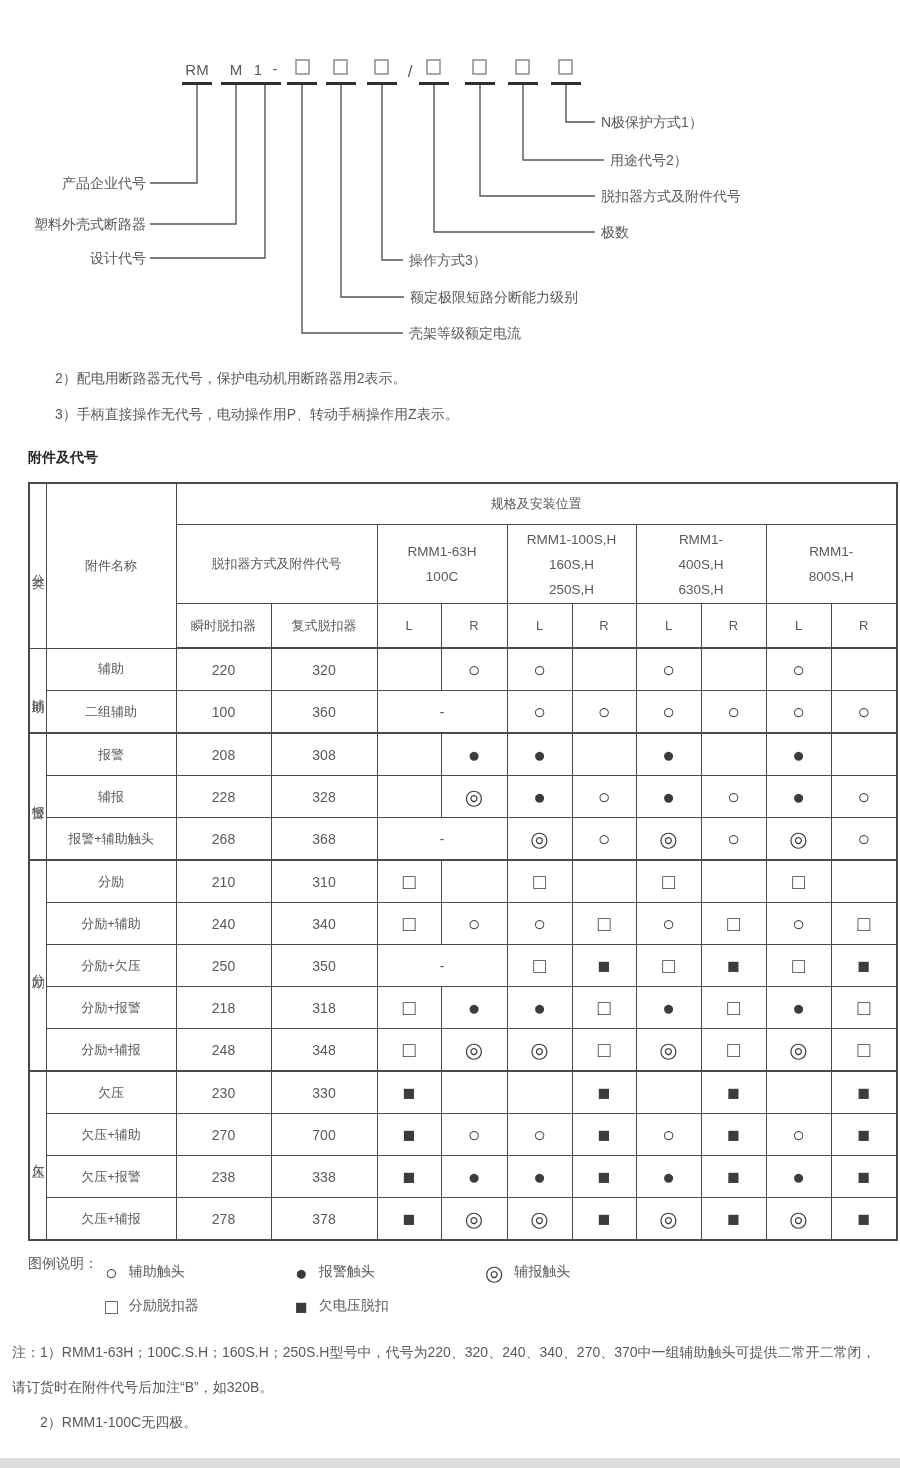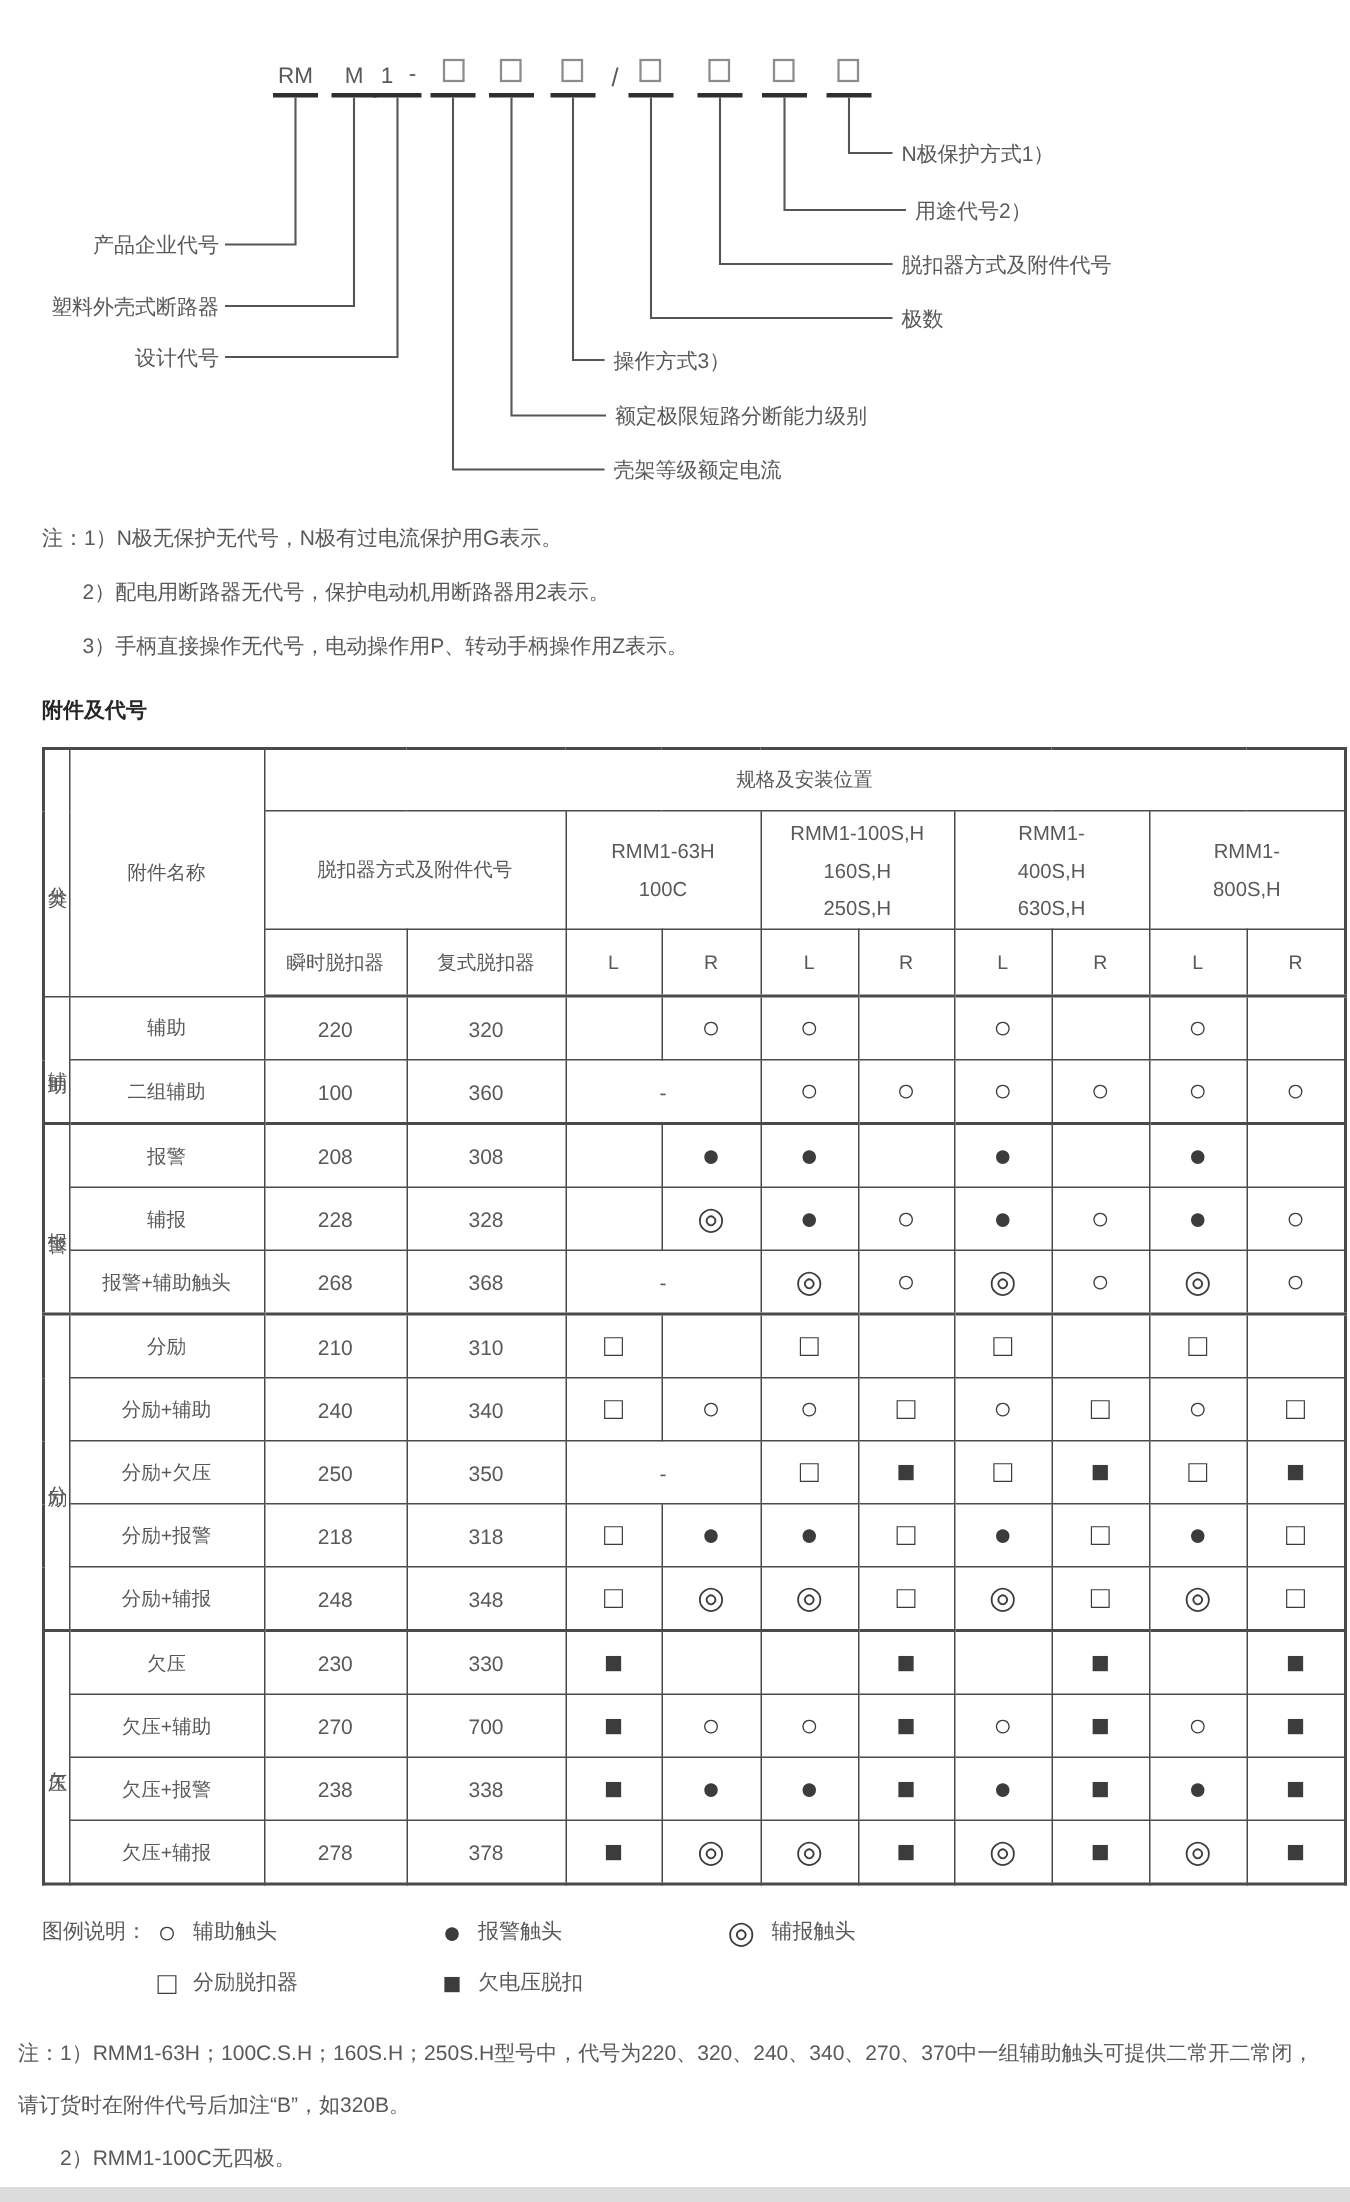--- a/index.html
+++ b/index.html
@@ -2,21 +2,21 @@
 <html><head>
 <meta charset="utf-8">
 <style>
   html,body{margin:0;padding:0;}
   body{
     width:900px;height:1468px;position:relative;background:#ffffff;
     font-family:"Liberation Sans","DejaVu Sans",sans-serif;
     color:#595959;overflow:hidden;
   }
   
-  .diagram-wrap{width:762px;height:334px;}
+  .diagram-wrap{width:762px;height:334px;margin-top:20px;}
   
   .notes-top{margin-top:6px;font-size:14px;line-height:36px;color:#595959;}
   .notes-top .n0{padding-left:28px;}
   .notes-top .nx{padding-left:55px;}
   
   .section-title{margin:14px 0 0 28px;font-size:14px;font-weight:bold;color:#262626;line-height:22px;}
   
   table.acc{
     border-collapse:collapse;table-layout:fixed;width:868px;
     margin:14px 0 0 28px;border:2px solid #4a4a4a;
@@ -35,21 +35,21 @@
     writing-mode:vertical-lr;text-orientation:upright;
     letter-spacing:2px;font-size:13px;padding:0;
   }
   td.nm{text-align:left;padding-left:13px;font-size:13px;}
   td.num{font-size:14px;}
   td.sym{font-size:21px;line-height:1;color:#3c3c3c;}
   td.dash{font-size:14px;}
   th.mg div{line-height:25px;font-size:13.5px;}
   
   .legend{margin:14px 0 0 28px;font-size:14px;}
-  .legend-line{display:flex;align-items:center;height:34px;}
+  .legend-line{display:flex;height:34px;}
   .legend-title{width:77px;display:inline-block;}
   .legend-indent{width:77px;display:inline-block;}
   .legend-item{width:190px;display:flex;align-items:center;}
   .legend-item .sym-g{font-size:21px;line-height:1;color:#3c3c3c;margin-right:11px;}
   
   .notes-bottom{margin:12px 16px 0 0;font-size:14px;line-height:35px;color:#595959;}
   .notes-bottom .nb0{padding:0 8px 0 12px;}
   .notes-bottom .nb1{padding-left:40px;}
   
   .bottom-bar{position:absolute;left:0;bottom:0;width:900px;height:10px;background:#dcdcdc;}
@@ -119,21 +119,20 @@
       <text x="601" y="181">脱扣器方式及附件代号</text>
       <text x="601" y="217">极数</text>
       <text x="409" y="245">操作方式3）</text>
       <text x="410" y="282">额定极限短路分断能力级别</text>
       <text x="409" y="318">壳架等级额定电流</text>
     </g>
   </svg>
 </div>
 
 <div class="notes-top">
-  <div class="n0">注：1）N极无保护无代号，N极有过电流保护用G表示。</div>
   <div class="nx">2）配电用断路器无代号，保护电动机用断路器用2表示。</div>
   <div class="nx">3）手柄直接操作无代号，电动操作用P、转动手柄操作用Z表示。</div>
 </div>
 
 <div class="section-title">附件及代号</div>
 
 <table class="acc">
   <colgroup>
     <col style="width:17px">
       <col style="width:130px">

